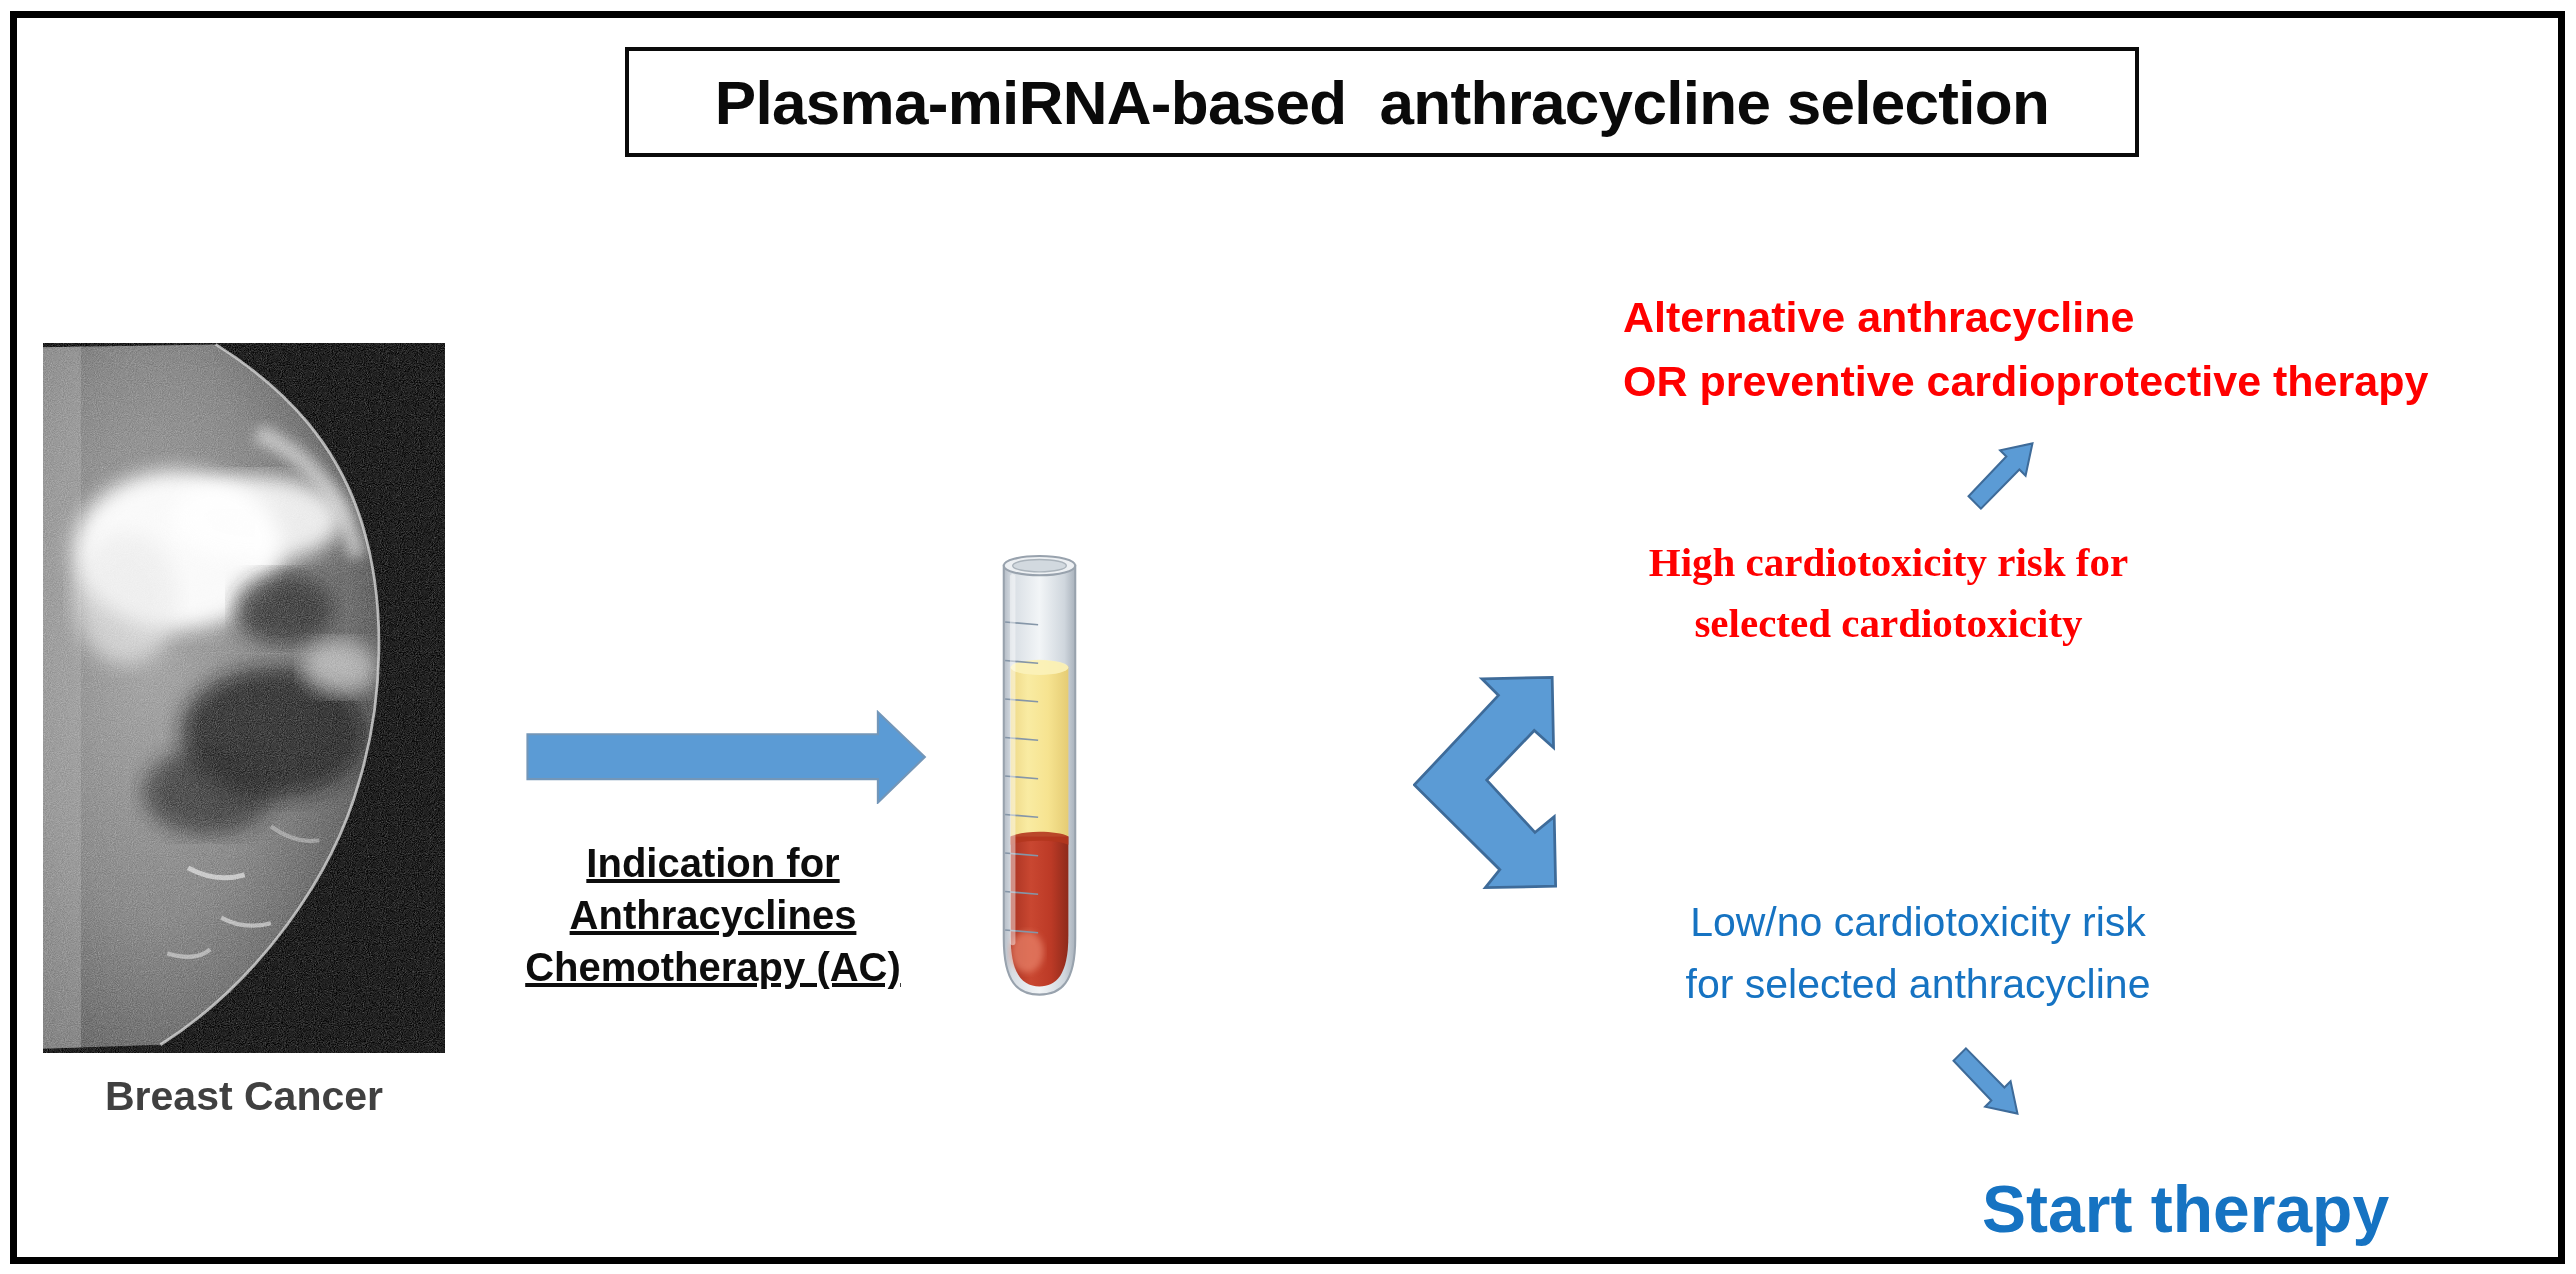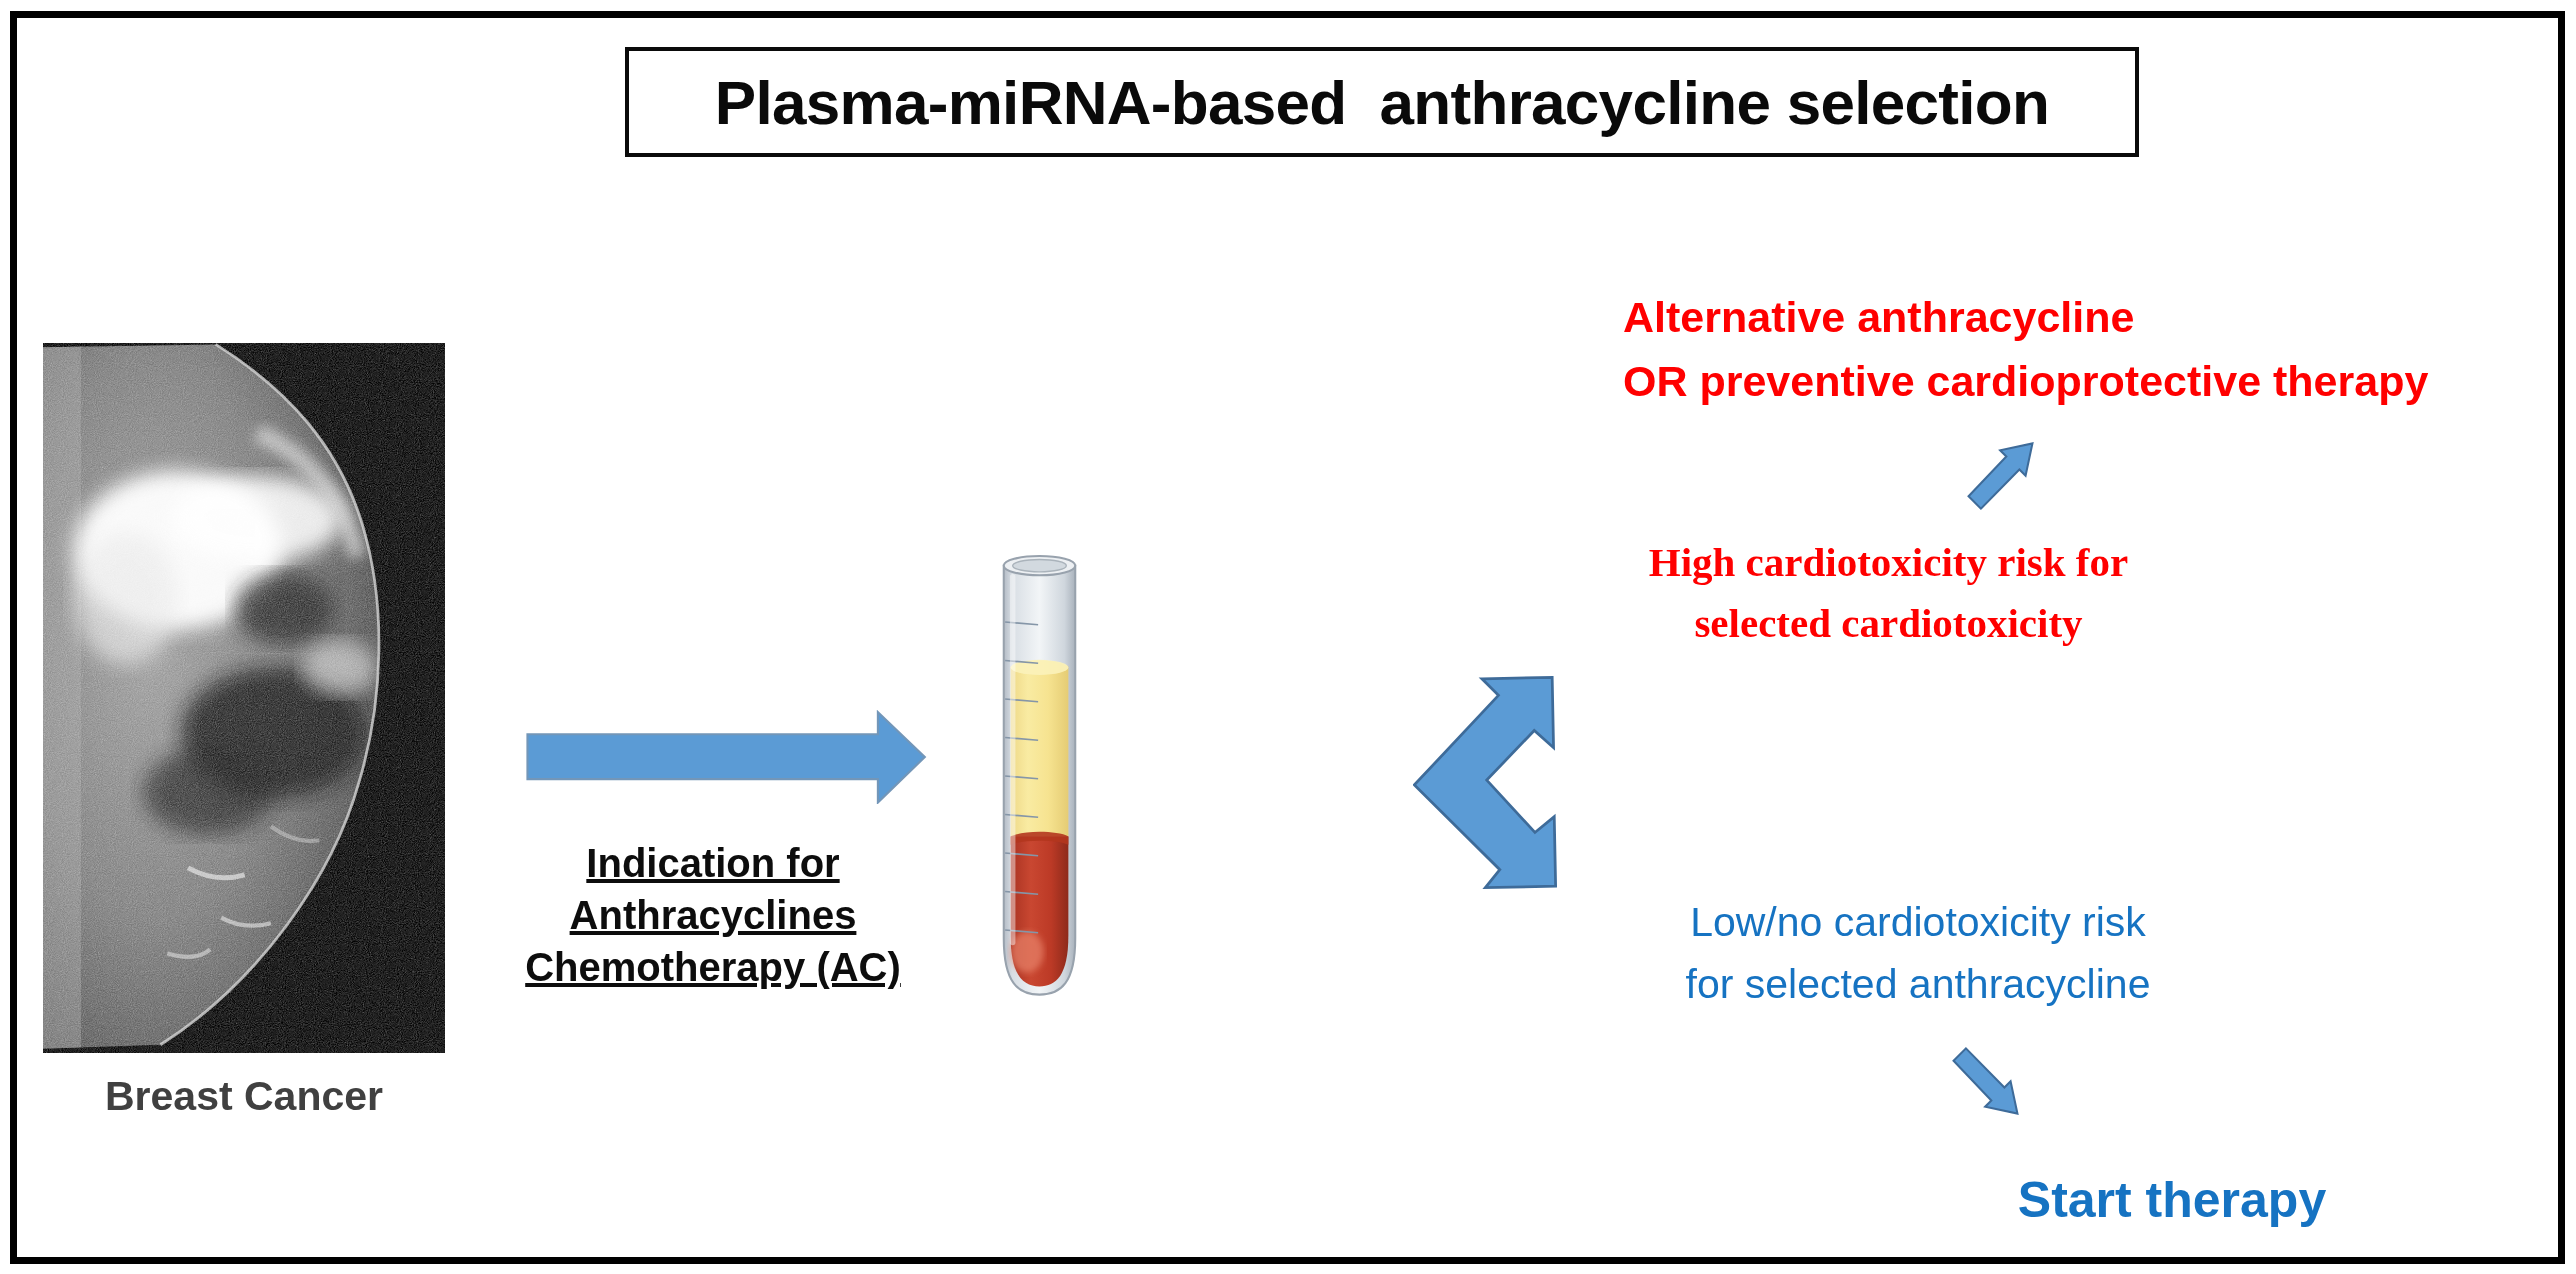--- a/index.html
+++ b/index.html
@@ -26,21 +26,21 @@
   .split-arrow{left:1413px;top:676px;width:144px;height:213px;}
   .outcome-high{left:1623px;top:285px;width:967px;text-align:left;
     font-size:43px;line-height:64px;font-weight:bold;color:#FF0000;}
   .risk-high{left:1609px;top:532px;width:559px;text-align:center;
     font-size:41px;line-height:61px;font-weight:bold;color:#FF0000;font-family:Liberation Serif, serif;}
   .risk-low{left:1623px;top:891px;width:590px;text-align:center;
     font-size:41px;line-height:62px;font-weight:normal;color:#1673C2;}
   .up-arrow{left:1961px;top:435px;width:79px;height:82px;}
   .down-arrow{left:1946px;top:1040px;width:79px;height:82px;}
   .start-therapy{left:1982px;top:1171px;width:380px;text-align:center;
-    font-size:50px;font-weight:bold;color:#1673C2;}
+    font-size:66px;font-weight:bold;color:#1673C2;}
   .line{white-space:nowrap;}
 </style>
 </head>
 <body>
 
 <div class="canvas">
 
   <div class="abs frame"></div>
 
   <div class="abs title-box">

